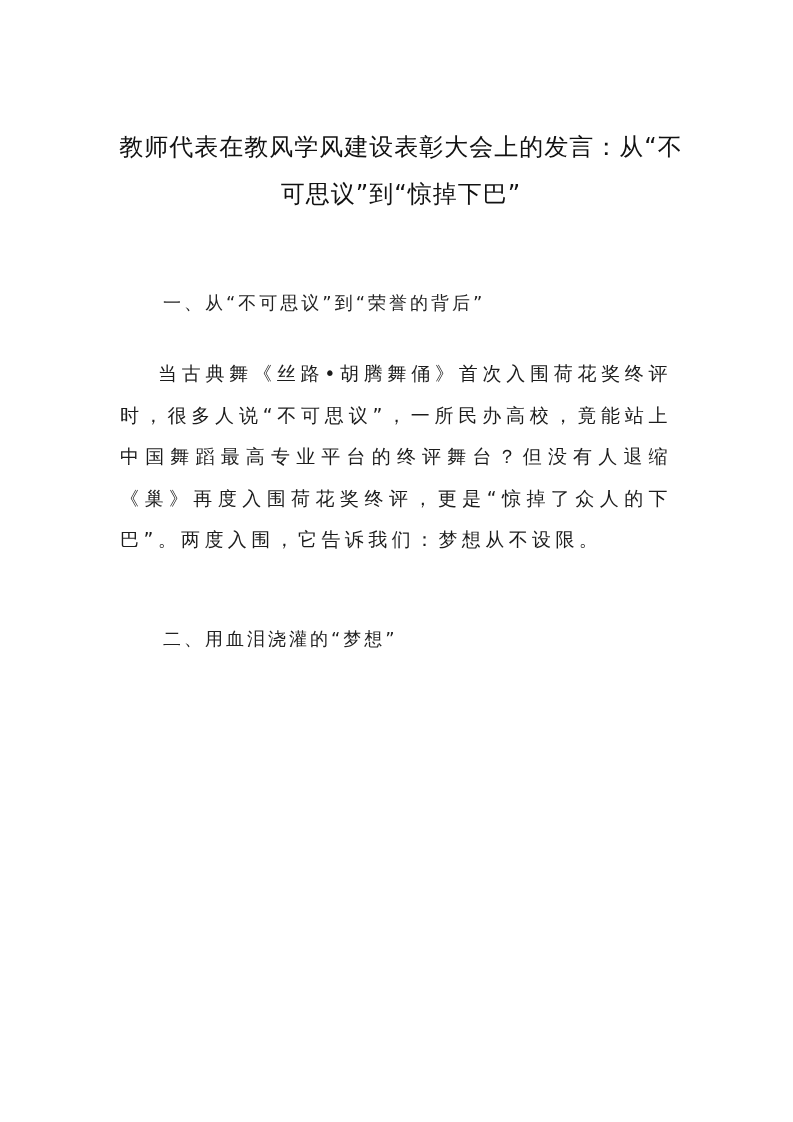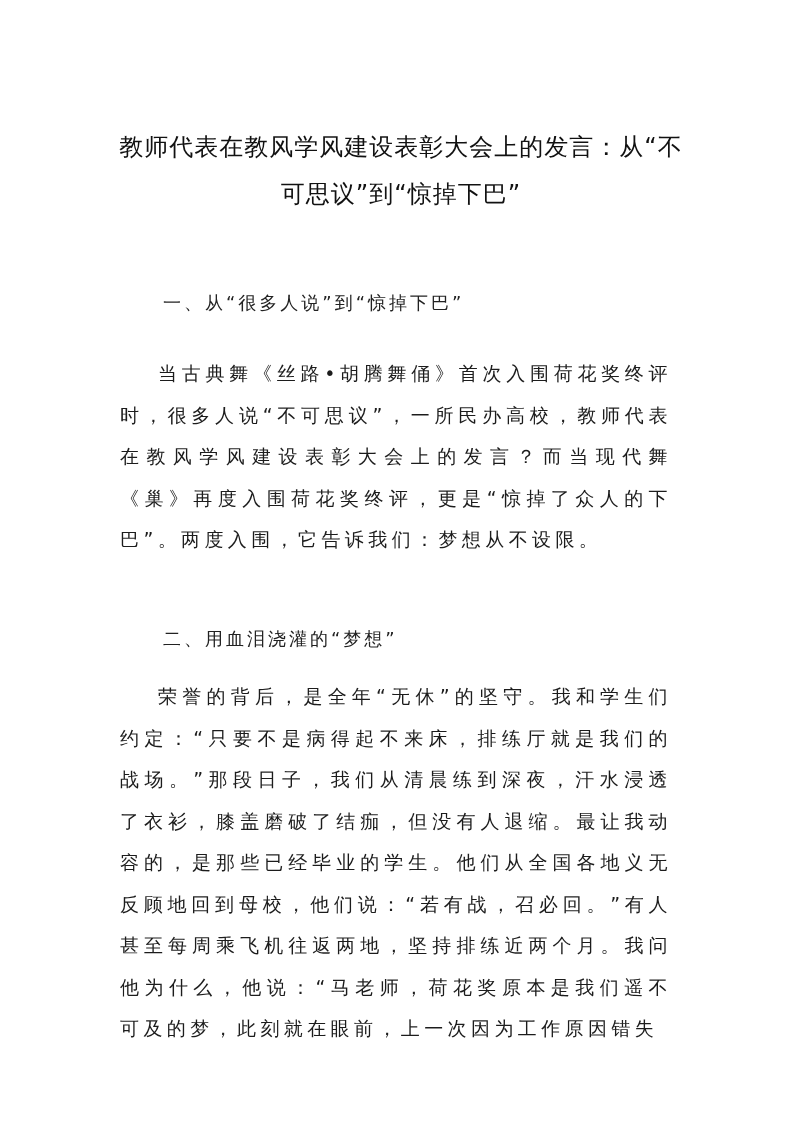--- a/index.html
+++ b/index.html
@@ -64,20 +64,19 @@
     #p1 { top: 353px; }
     #h2 { top: 627px; }
     #p2 { top: 676px; }
   </style>
 </head>
 <body>
 
 <div class="page">
   <h1 class="title" id="title">教师代表在教风学风建设表彰大会上的发言：从“不可思议”到“惊掉下巴”</h1>
 
-  <h2 class="heading" id="h1">一、从“很多人说”到“惊掉下巴”</h2>
+  <h2 class="heading" id="h1">一、从“不可思议”到“荣誉的背后”</h2>
 
-  <p class="para" id="p1">当古典舞《丝路•胡腾舞俑》首次入围荷花奖终评时，很多人说“不可思议”，一所民办高校，教师代表在教风学风建设表彰大会上的发言？而当现代舞《巢》再度入围荷花奖终评，更是“惊掉了众人的下巴”。两度入围，它告诉我们：梦想从不设限。</p>
+  <p class="para" id="p1">当古典舞《丝路•胡腾舞俑》首次入围荷花奖终评时，很多人说“不可思议”，一所民办高校，竟能站上中国舞蹈最高专业平台的终评舞台？但没有人退缩《巢》再度入围荷花奖终评，更是“惊掉了众人的下巴”。两度入围，它告诉我们：梦想从不设限。</p>
 
   <h2 class="heading" id="h2">二、用血泪浇灌的“梦想”</h2>
 
-  <p class="para" id="p2">荣誉的背后，是全年“无休”的坚守。我和学生们约定：“只要不是病得起不来床，排练厅就是我们的战场。”那段日子，我们从清晨练到深夜，汗水浸透了衣衫，膝盖磨破了结痂，但没有人退缩。最让我动容的，是那些已经毕业的学生。他们从全国各地义无反顾地回到母校，他们说：“若有战，召必回。”有人甚至每周乘飞机往返两地，坚持排练近两个月。我问他为什么，他说：“马老师，荷花奖原本是我们遥不可及的梦，此刻就在眼前，上一次因为工作原因错失</p>
 </div>
 
 </body></html>

